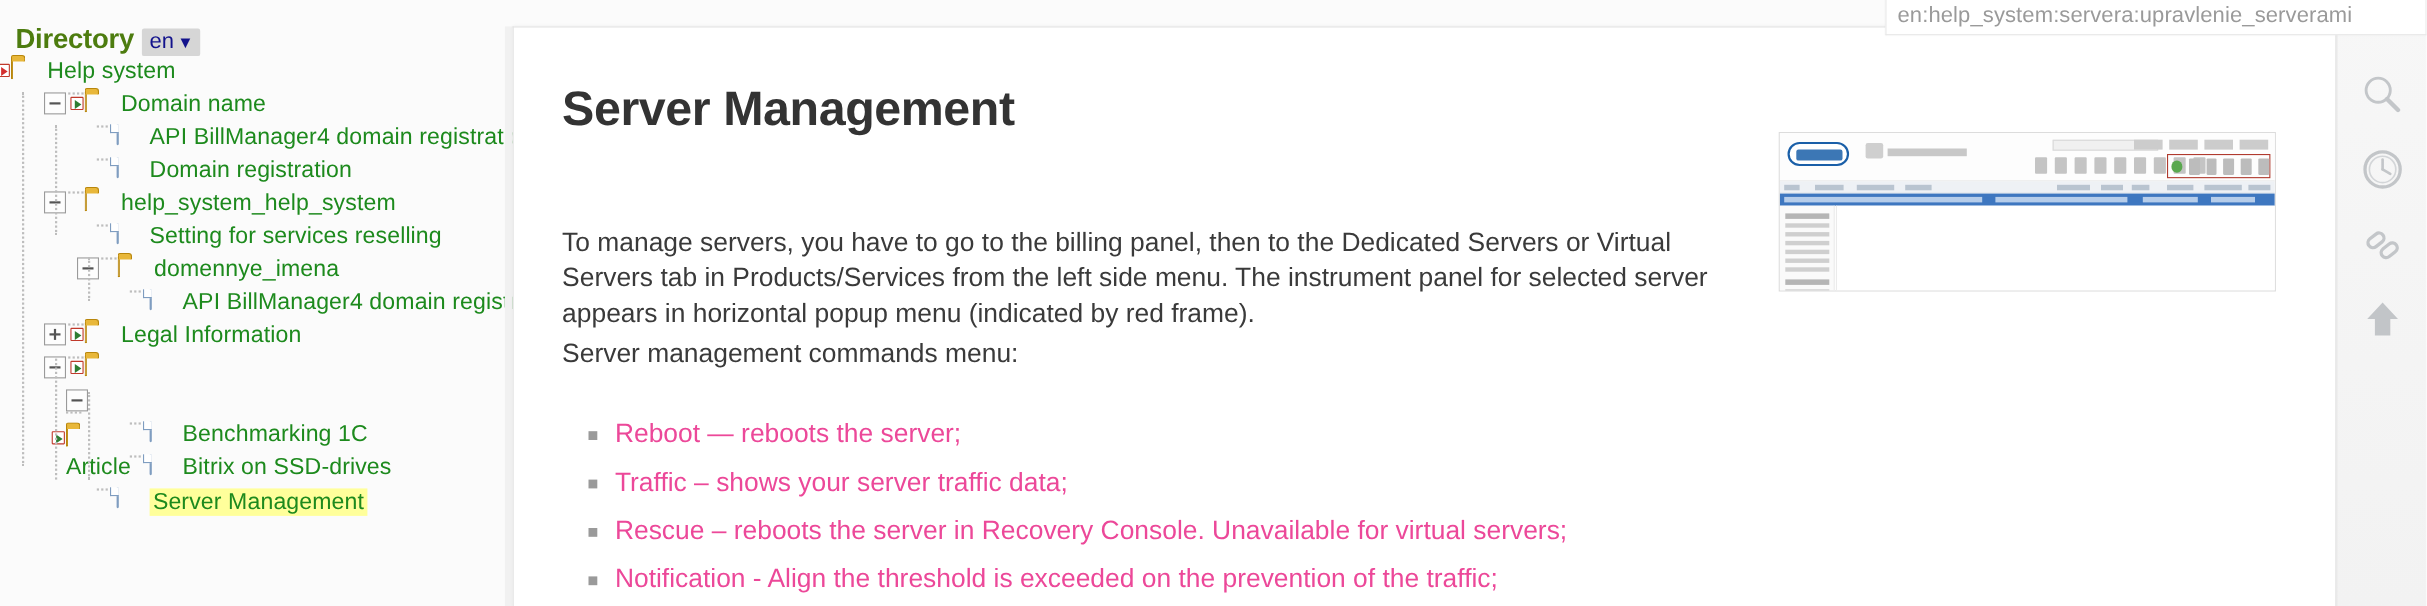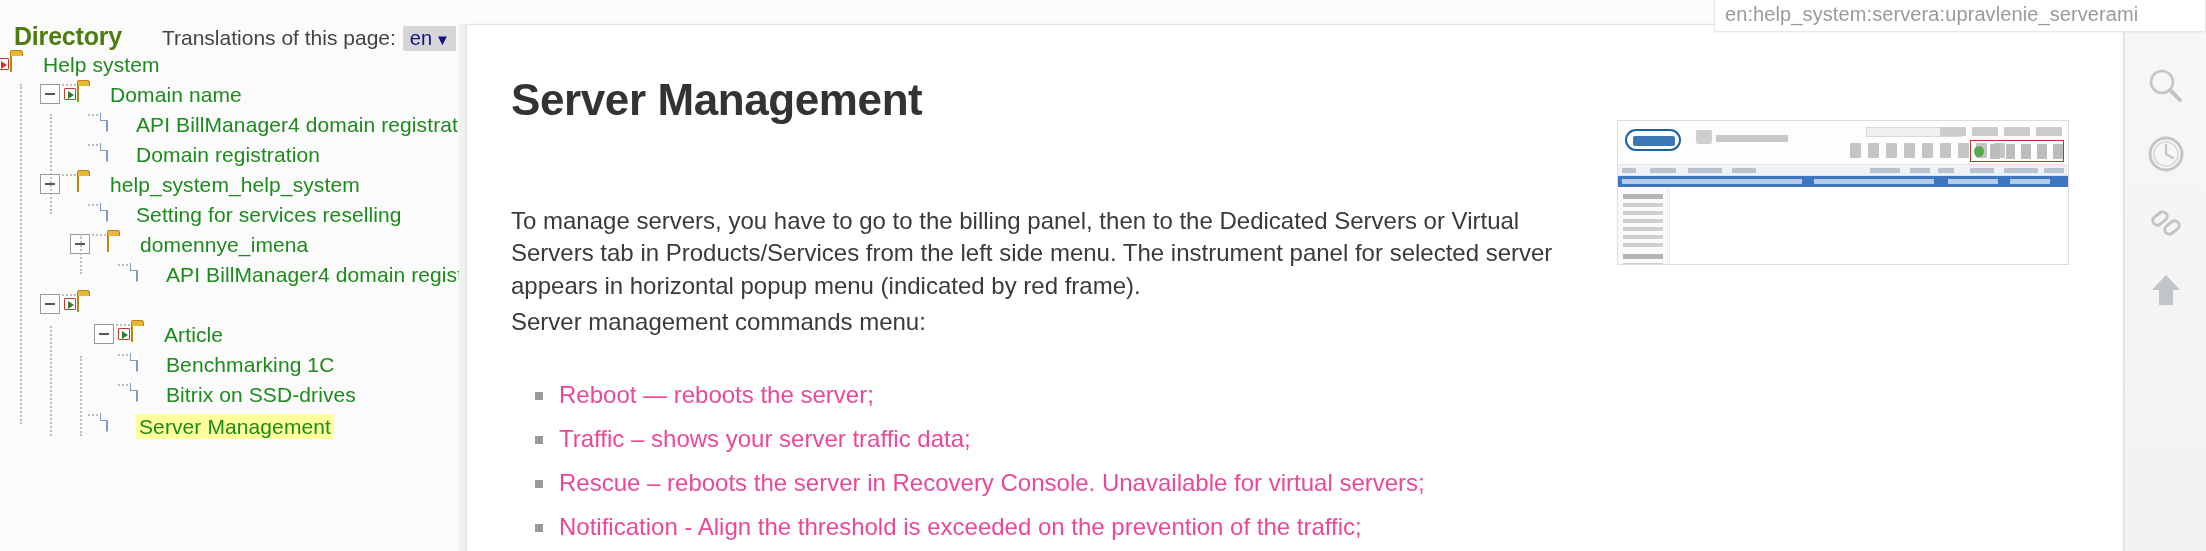--- a/index.html
+++ b/index.html
@@ -333,21 +333,20 @@
 <div id="app">
 
   <div class="pageid-box">
     <span class="pageid-text">en:help_system:servera:upravlenie_serverami</span>
   </div>
 
   <div class="sidebar">
 
     <div class="sidebar-head">
       <span class="dir-title">Directory</span>
-      <span class="translations-label">Translations of this page:</span>
       <span class="lang-pill"><span>en</span><span class="caret">▼</span></span>
     </div>
 
     <div class="tree" id="tree">
         <div class="tnode" style="padding-left: 10px;">
           <span class="ico"><span class="folder"><span class="arrow red"></span></span></span>
           <span class="lbl">Help system</span>
         </div>
         <div class="tnode" style="padding-left: 40px;">
           <span class="toggle"></span>
@@ -381,25 +380,31 @@
           <span class="dots"></span>
           <span class="ico"><span class="folder"></span></span>
           <span class="lbl">domennye_imena</span>
         </div>
         <div class="tnode" style="padding-left: 100px;">
           <span class="dots" style="margin-left: 18px;"></span>
           <span class="ico"><span class="page"></span></span>
           <span class="lbl">API BillManager4 domain registrat</span>
         </div>
         <div class="tnode" style="padding-left: 40px;">
+          <span class="toggle plus"></span>
+          <span class="dots"></span>
+          <span class="ico"><span class="folder"><span class="arrow"></span></span></span>
+          <span class="lbl">Legal Information</span>
+        </div>
+        <div class="tnode" style="padding-left: 40px;">
           <span class="toggle"></span>
           <span class="dots"></span>
           <span class="ico"><span class="folder"><span class="arrow"></span></span></span>
         </div>
-        <div class="tnode" style="padding-left: 94px;">
+        <div class="tnode" style="padding-left: 60px; flex-direction: column;">
           <span class="toggle"></span>
           <span class="dots"></span>
           <span class="ico"><span class="folder"><span class="arrow"></span></span></span>
           <span class="lbl">Article</span>
         </div>
         <div class="tnode" style="padding-left: 100px;">
           <span class="dots" style="margin-left: 18px;"></span>
           <span class="ico"><span class="page"></span></span>
           <span class="lbl">Benchmarking 1C</span>
         </div>

